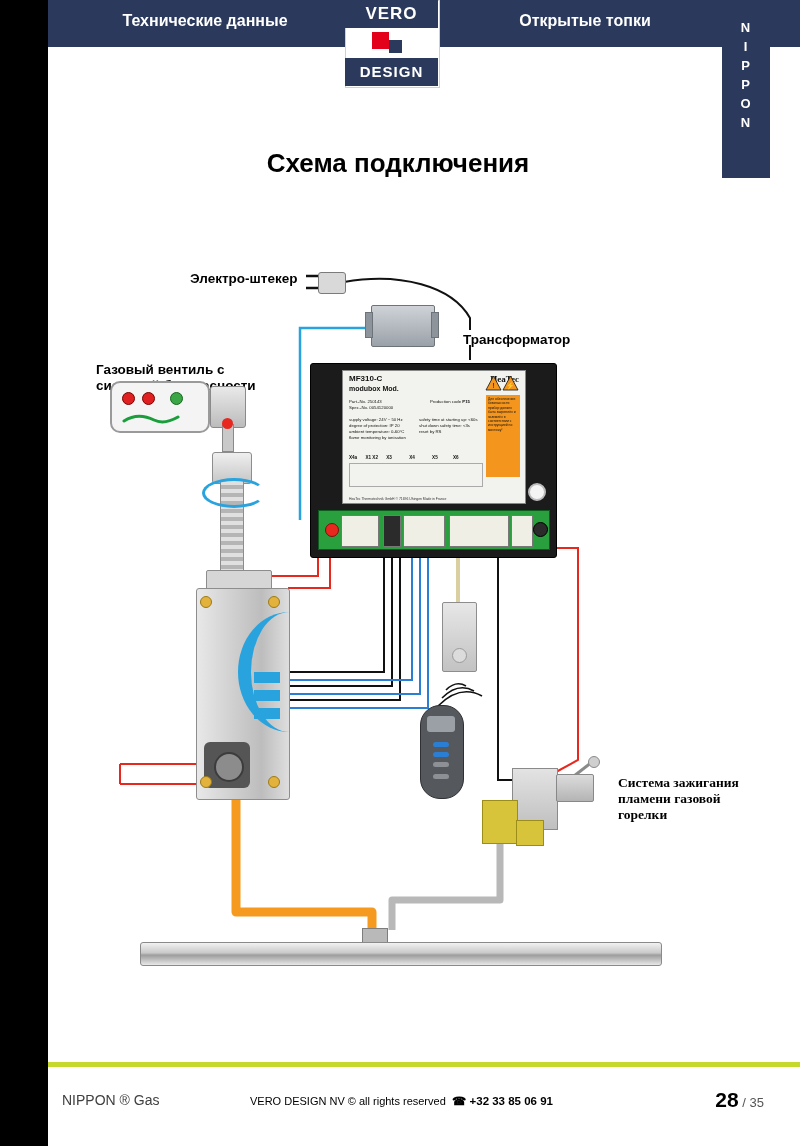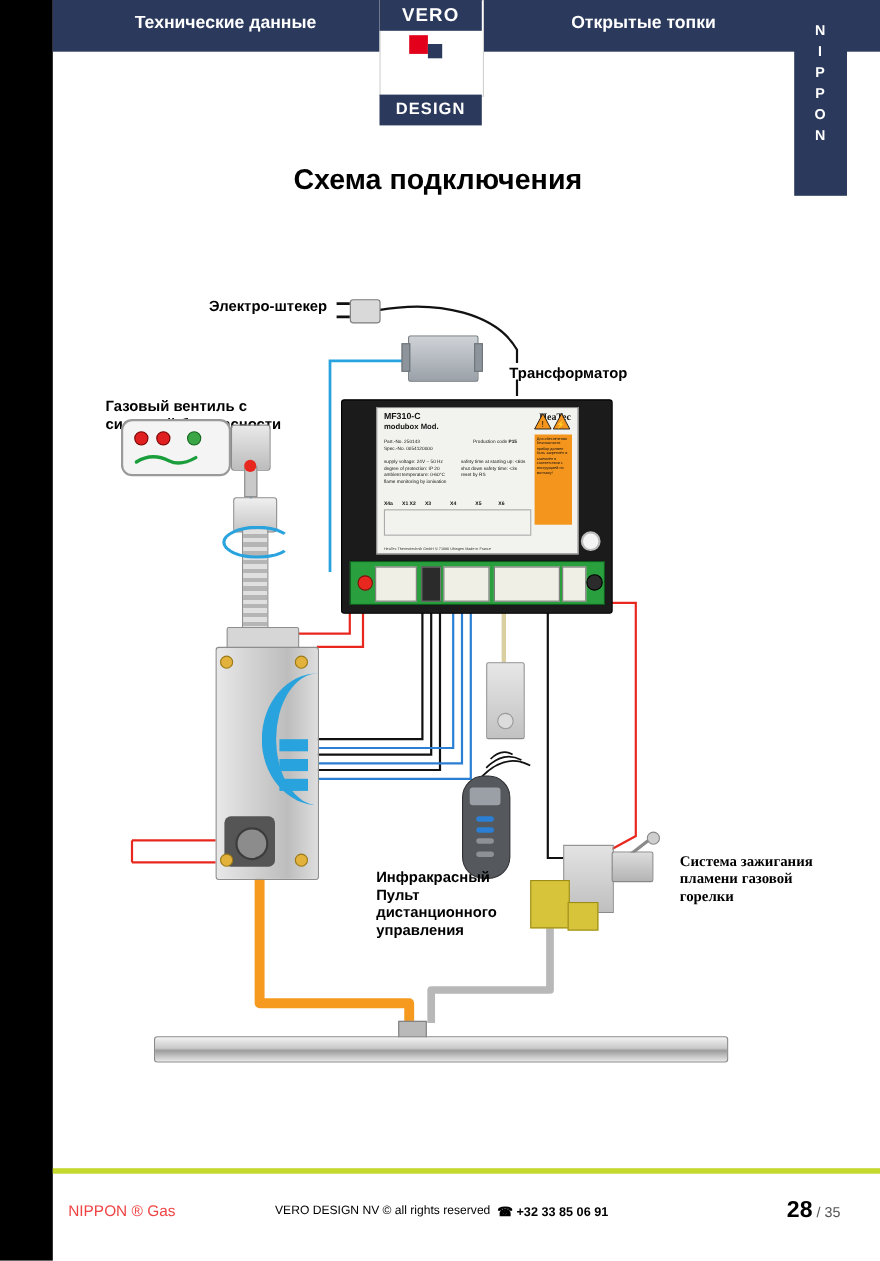--- a/index.html
+++ b/index.html
@@ -76,21 +76,20 @@
     position: absolute;
     left: 345px; top: 58px;
     width: 93px; height: 28px;
     background: #2b3a5c;
     color: #fff;
     font-size: 15px;
     font-weight: bold;
     letter-spacing: 1px;
     text-align: center;
     line-height: 28px;
-    margin-top: 28px;
   }
   .logo-sq-red {
     position: absolute;
     left: 372px; top: 32px;
     width: 17px; height: 17px;
     background: #e2001a;
   }
   .logo-sq-blue {
     position: absolute;
     left: 389px; top: 40px;
@@ -135,21 +134,21 @@
   .footer-line {
     position: absolute;
     left: 48px; top: 1062px;
     width: 752px; height: 5px;
     background: #c4d82e;
   }
   .footer-left {
     position: absolute;
     left: 62px; top: 1092px;
     font-size: 14px;
-    color: #ef4444;
+    color: #404040;
   }
   .footer-center {
     position: absolute;
     left: 250px; top: 1095px;
     font-size: 11px;
     color: #000;
   }
   .footer-phone {
     position: absolute;
     left: 452px; top: 1094px;
@@ -629,24 +628,20 @@
 
   <div class="sensor"></div>
   <div style="position:absolute; left:452px; top:648px; width:13px; height:13px; border-radius:50%; background:#dcdcdc; border:1px solid #9a9a9a;"></div>
 
   <div class="remote"></div>
   <div class="remote-screen"></div>
   <div style="position:absolute; left:433px; top:742px; width:16px; height:5px; border-radius:3px; background:#2a7fd4;"></div>
   <div style="position:absolute; left:433px; top:752px; width:16px; height:5px; border-radius:3px; background:#2a7fd4;"></div>
   <div style="position:absolute; left:433px; top:762px; width:16px; height:5px; border-radius:3px; background:#8d9196;"></div>
   <div style="position:absolute; left:433px; top:774px; width:16px; height:5px; border-radius:3px; background:#8d9196;"></div>
-  <div class="lbl" style="left:342px; top:790px; width:160px; white-space:pre-line;">Инфракрасный
-Пульт
-дистанционного
-управления</div>
 
   <div class="ign-body"></div>
   <div class="ign-yellow"></div>
   <div class="ign-yellow2"></div>
   <div class="ign-coil"></div>
   <div style="position:absolute; left:588px; top:756px; width:10px; height:10px; border-radius:50%; background:#cfcfcf; border:1px solid #8a8a8a;"></div>
   <div class="lbl" style="left:618px; top:775px; width:170px; white-space:pre-line;font-family:Liberation Serif, serif;">Система зажигания
 пламени газовой
 горелки</div>
 

